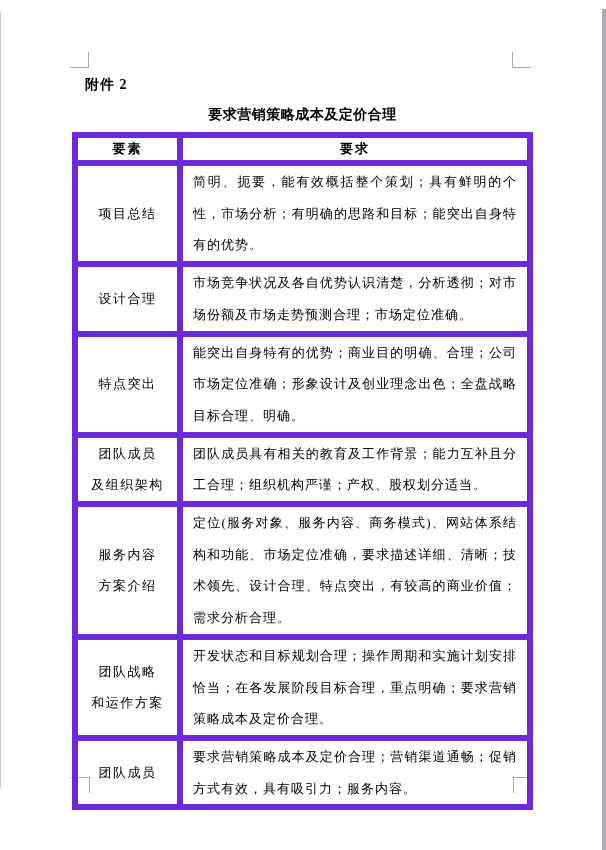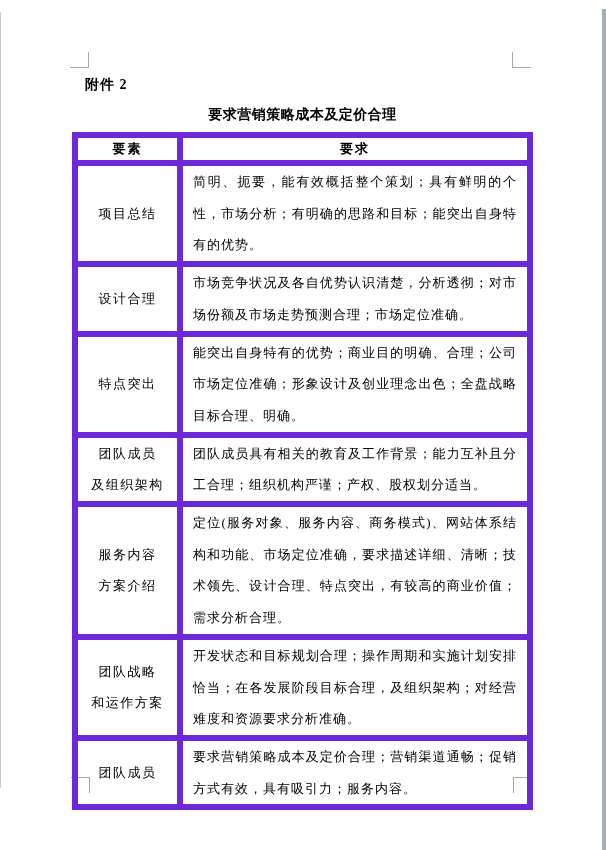--- a/index.html
+++ b/index.html
@@ -109,20 +109,20 @@
         <td class="requirement-cell">团队成员具有相关的教育及工作背景；能力互补且分工合理；组织机构严谨；产权、股权划分适当。</td>
       </tr>
       <tr style="height: 126px;">
         <td class="element-cell">服务内容
 方案介绍</td>
         <td class="requirement-cell">定位(服务对象、服务内容、商务模式)、网站体系结构和功能、市场定位准确，要求描述详细、清晰；技术领先、设计合理、特点突出，有较高的商业价值；需求分析合理。</td>
       </tr>
       <tr style="height: 95px;">
         <td class="element-cell">团队战略
 和运作方案</td>
-        <td class="requirement-cell">开发状态和目标规划合理；操作周期和实施计划安排恰当；在各发展阶段目标合理，及组织架构；对经营难度和资源要求分析准确。</td>
+        <td class="requirement-cell">开发状态和目标规划合理；操作周期和实施计划安排恰当；在各发展阶段目标合理，重点明确；要求营销策略成本及定价合理。</td>
       </tr>
       <tr style="height: 64px;">
         <td class="element-cell">团队成员</td>
         <td class="requirement-cell">要求营销策略成本及定价合理；营销渠道通畅；促销方式有效，具有吸引力；服务内容。</td>
       </tr>
     </tbody>
 </table>
 
 </body></html>

